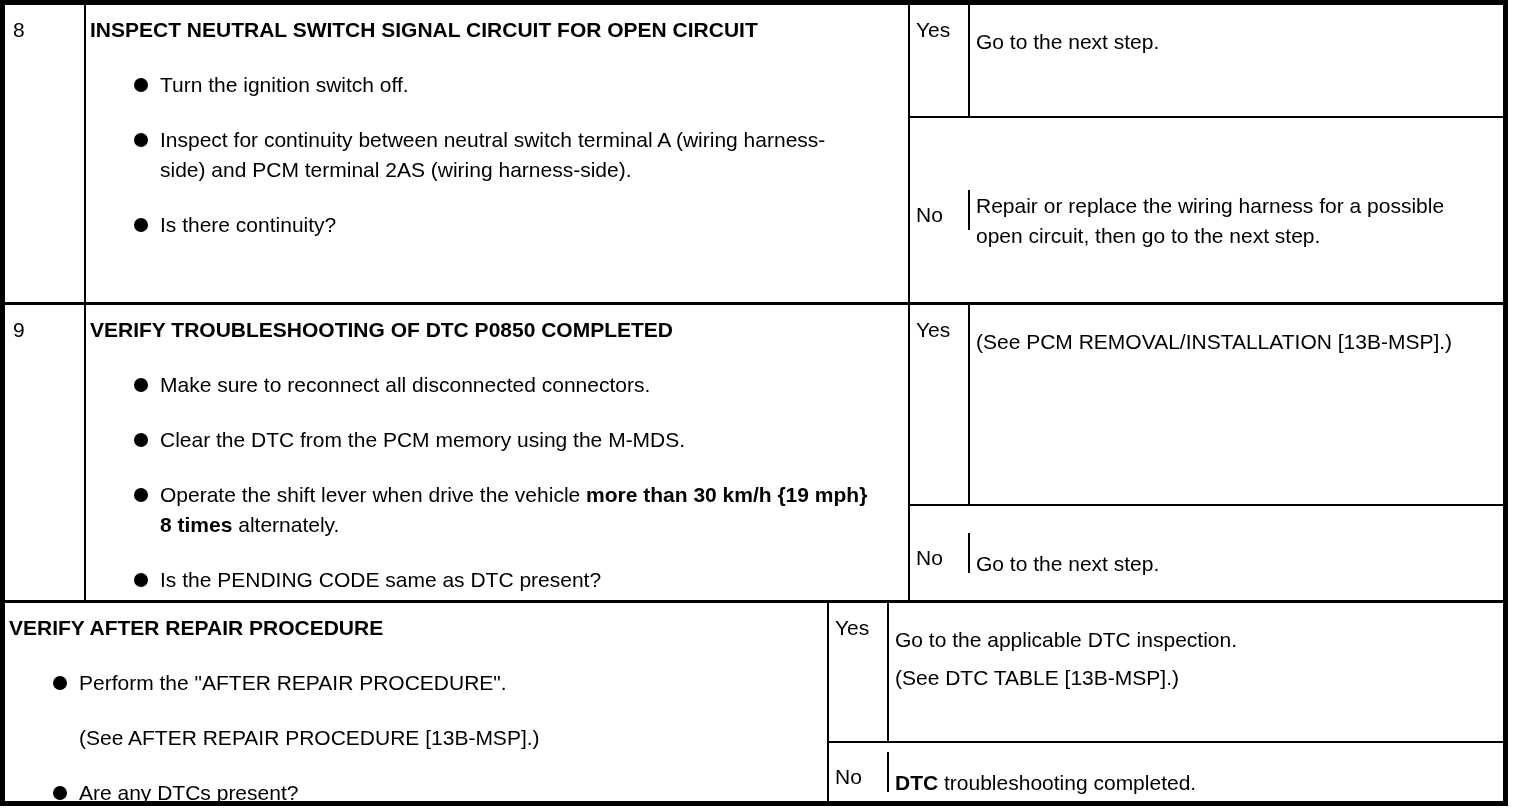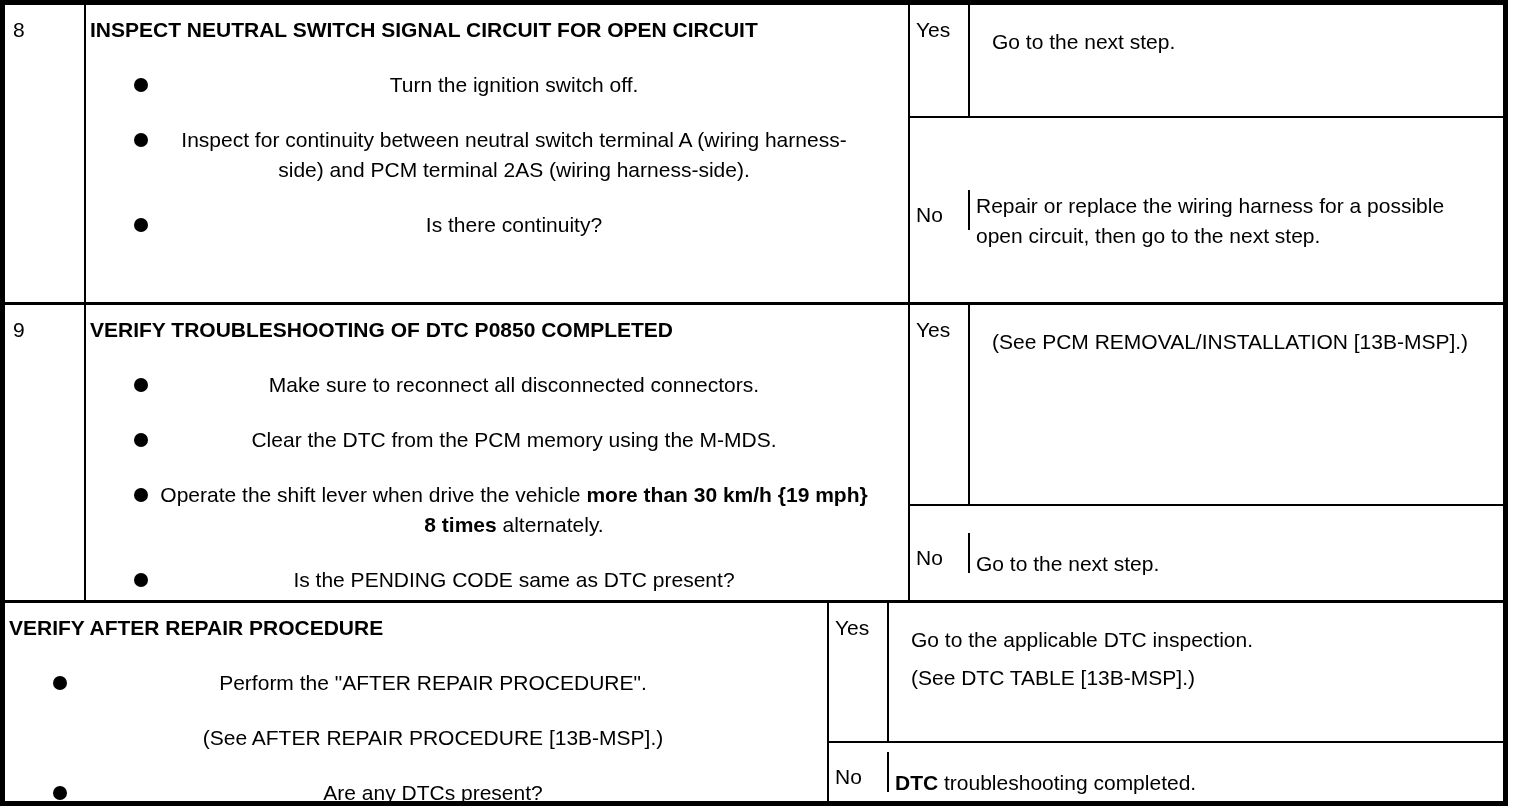--- a/index.html
+++ b/index.html
@@ -38,37 +38,37 @@
     border-right: 2px solid #000000;
     padding: 10px 4px 0 8px;
   }
   .action-cell {
     width: 824px;
     border-right: 2px solid #000000;
     padding: 10px 40px 0 4px;
   }
   .right-block { flex: 1; display: flex; flex-direction: column; }
   .subrow { display: flex; overflow: hidden; }
-  .yes-sub { border-bottom: 2px solid #000000; gap: 16px; }
+  .yes-sub { border-bottom: 2px solid #000000; }
   .row0 .yes-sub { height: 113px; }
   .row1 .yes-sub { height: 201px; }
   .row2 .yes-sub { height: 140px; }
   .no-sub { flex: 1; align-items: center; }
   .flag-cell {
     width: 60px;
     border-right: 2px solid #000000;
     padding: 10px 0 0 6px;
   }
   .result-cell {
     flex: 1;
     padding: 22px 20px 0 6px;
   }
 
   .action-title { font-weight: bold; }
-  .para { margin-top: 25px; position: relative; padding-left: 70px; text-align: center; }
+  .para { margin-top: 25px; position: relative; padding-left: 70px; }
   .para .dot {
     position: absolute;
     left: 44px;
     top: 8px;
     width: 14px;
     height: 14px;
     border-radius: 50%;
     background: #000000;
   }
   .seg.bold { font-weight: bold; }

